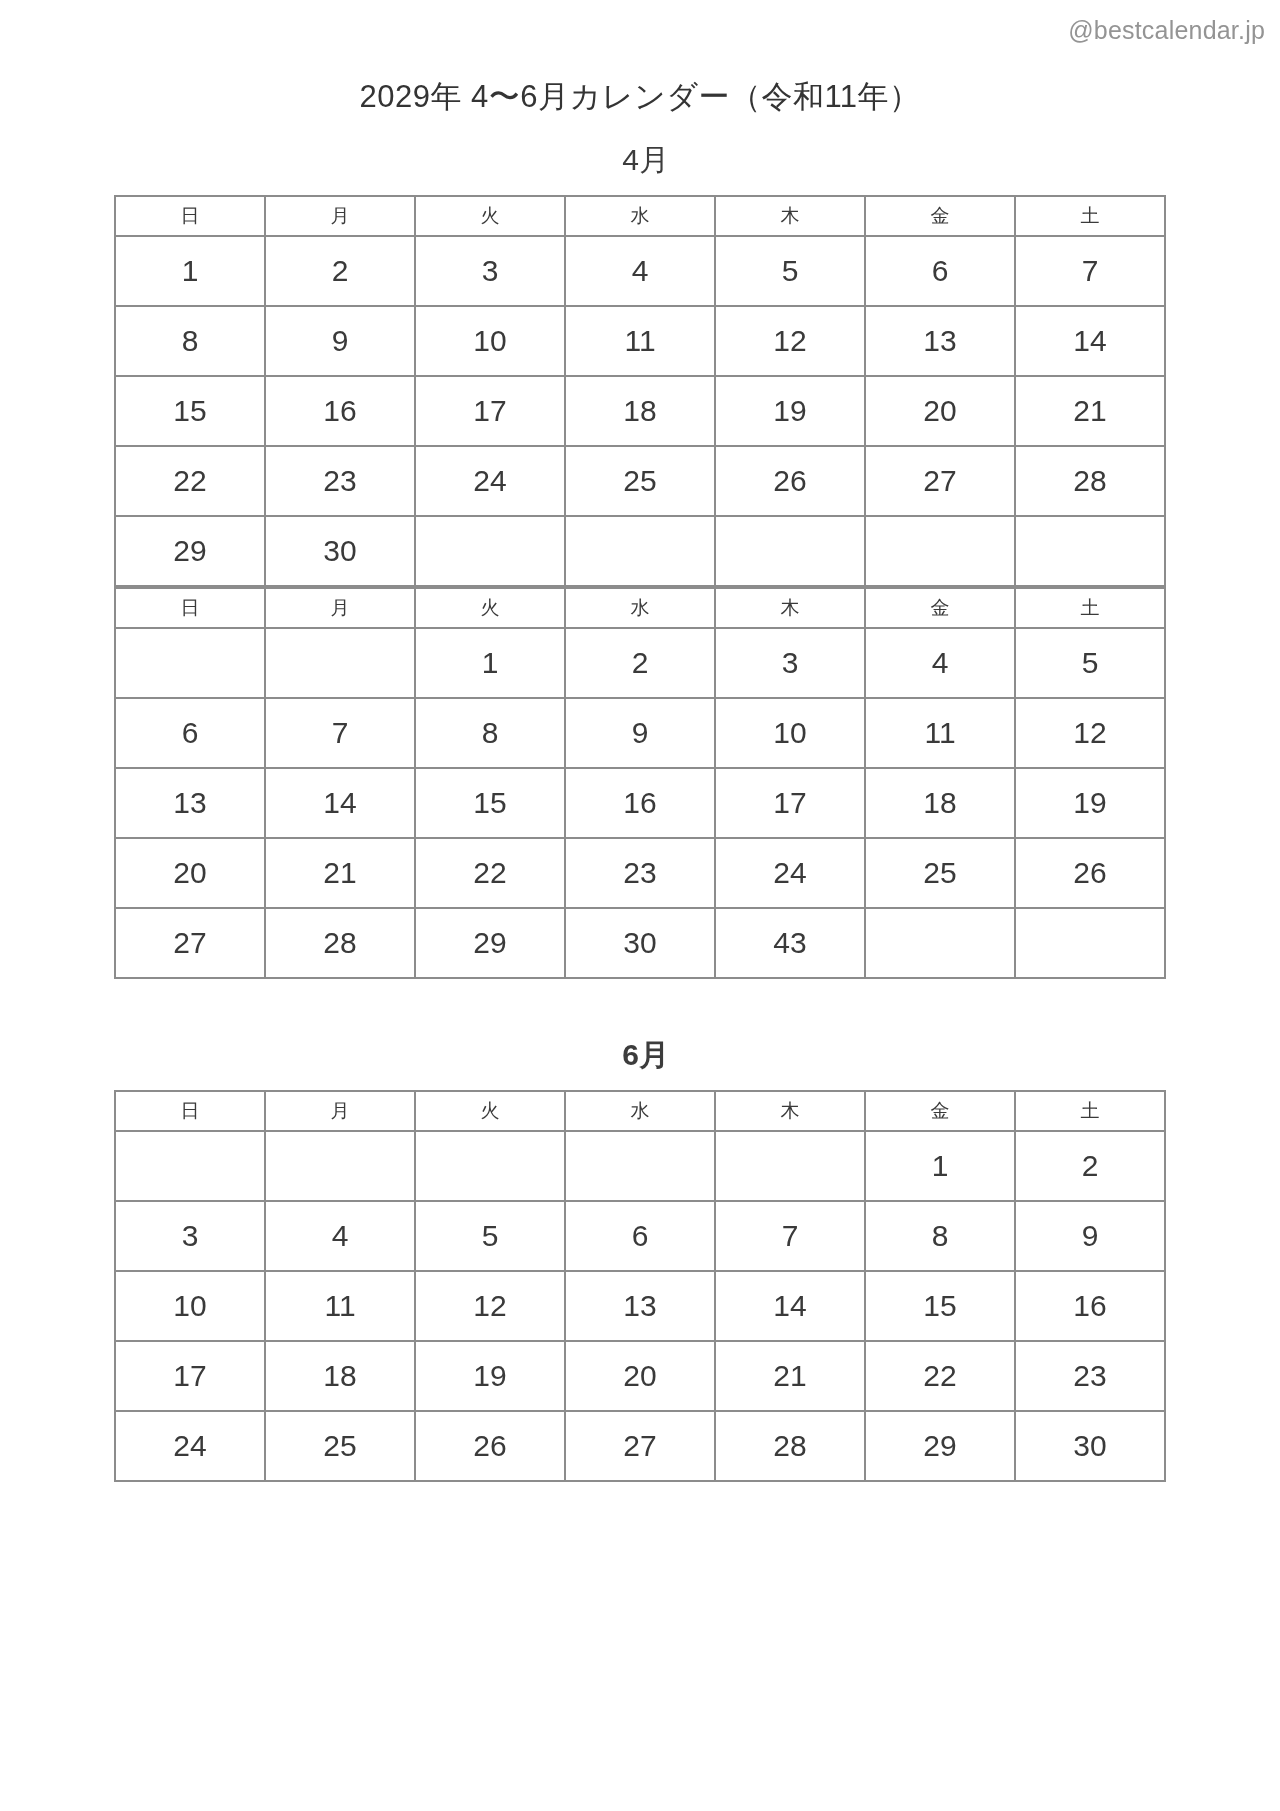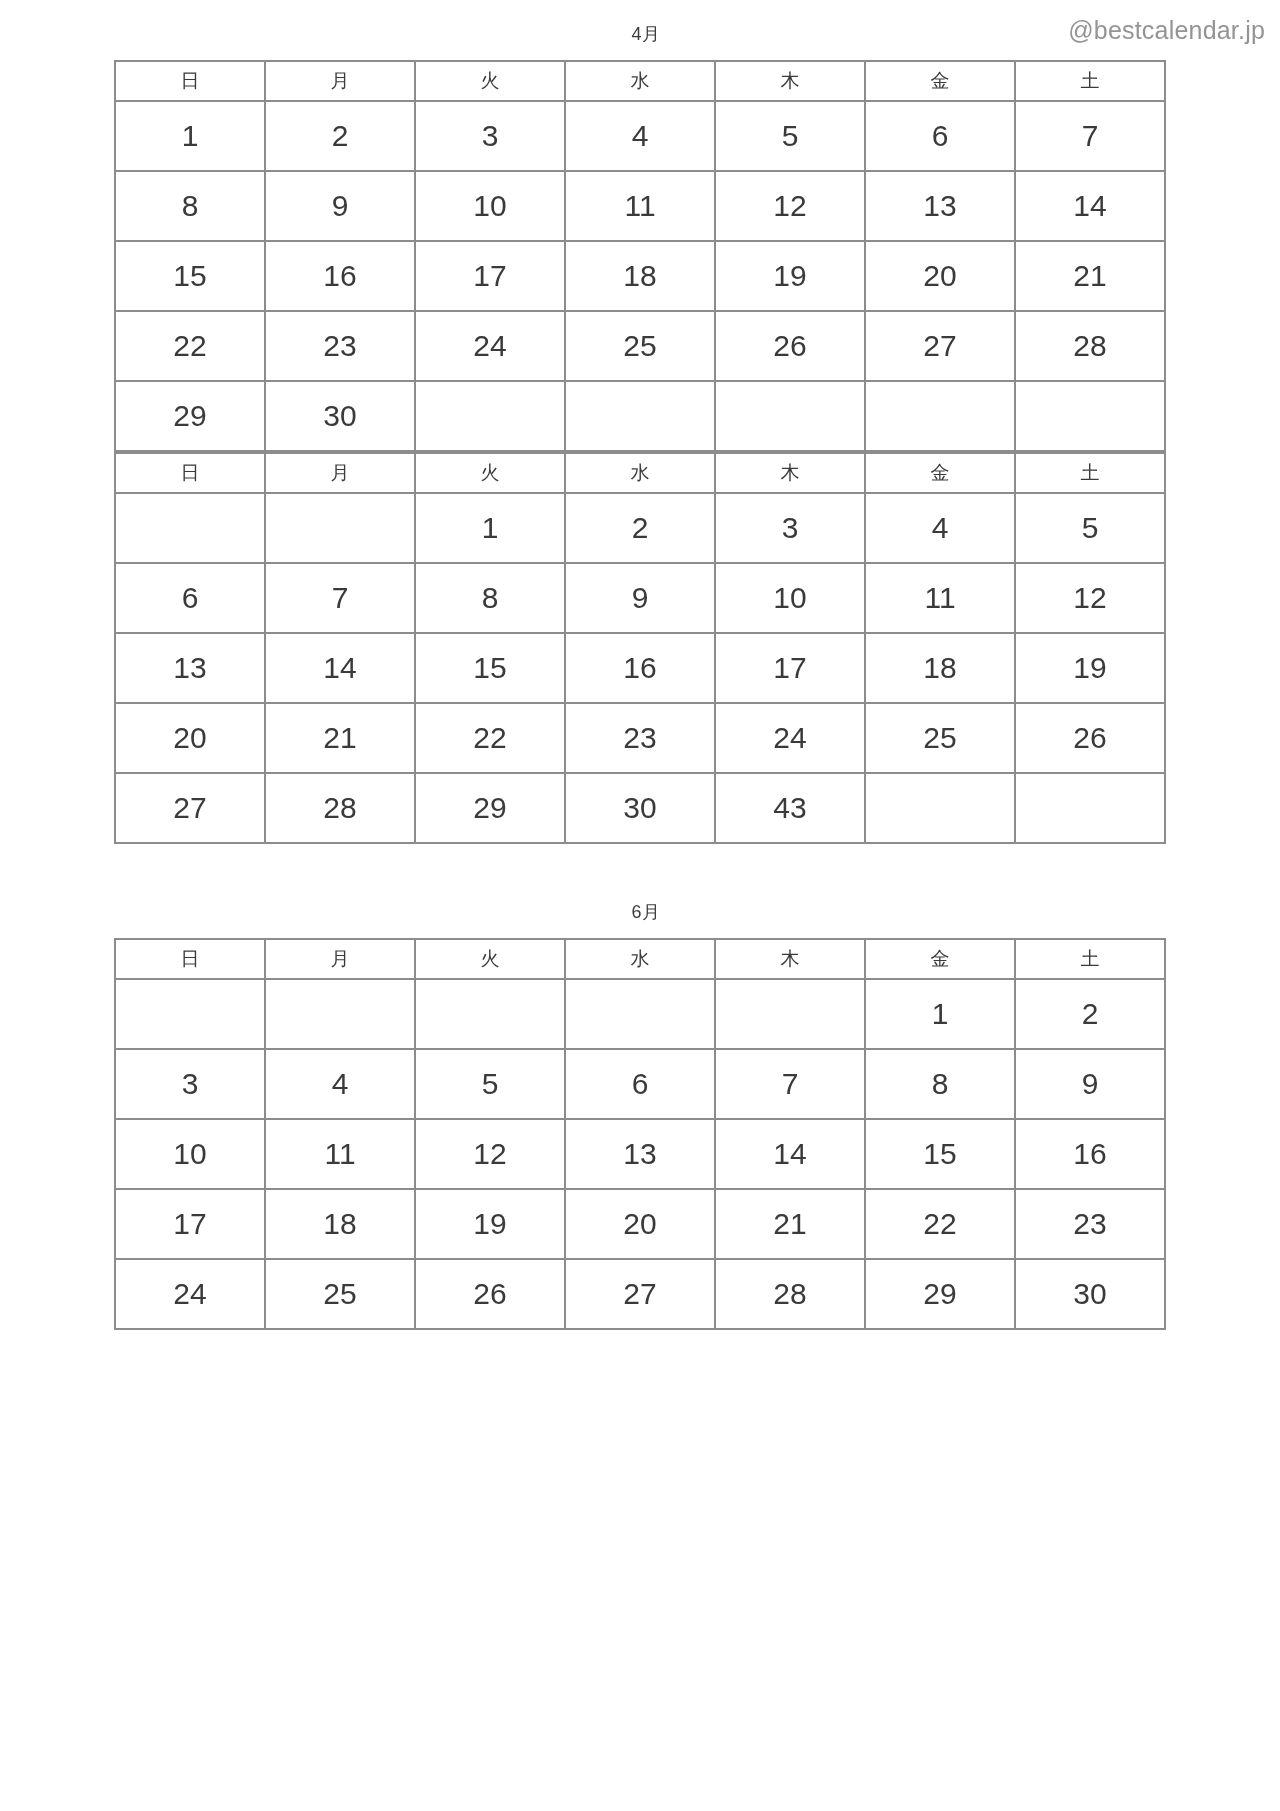--- a/index.html
+++ b/index.html
@@ -37,21 +37,21 @@
     font-weight: 400;
     margin: 0;
     padding-top: 76px;
     letter-spacing: 0.5px;
   }
   .month-block {
     margin-top: 0;
   }
   .month-label {
     text-align: center;
-    font-size: 18px;
+    font-size: 30px;
     color: #3c3c3c;
     font-weight: 400;
     letter-spacing: 0.5px;
     margin-left: 12px;
   }
   table.cal {
     border-collapse: collapse;
     width: 1052px;
     margin: 0 auto;
     table-layout: fixed;
@@ -71,29 +71,30 @@
   table.cal td {
     height: 66px;
     font-size: 30px;
     color: #3a3a3a;
   }
   .sun { color: #d02d23; }
   .sat { color: #4a93d6; }
   .holiday { color: #d02d23; }
   #m-apr .month-label { padding-top: 22px; padding-bottom: 14px; }
   #m-may .month-label { padding-top: 56px; padding-bottom: 14px; }
-  #m-jun .month-label { padding-top: 56px; padding-bottom: 14px; }
+  #m-jun .month-label { padding-top: 56px; padding-bottom: 14px; font-weight: bold; }
 </style>
 </head>
 <body>
 
 <div class="page">
 
   <div class="watermark">@bestcalendar.jp</div>
 
+  <h1 class="page-title">2029年 4〜6月カレンダー（令和11年）</h1>
 
   <div id="months-container">
       <div class="month-block" id="m-apr">
         <div class="month-label">4月</div>
         <table class="cal">
           <thead>
             <tr>
               <th class="sun">日</th>
               <th class="">月</th>
               <th class="">火</th>

